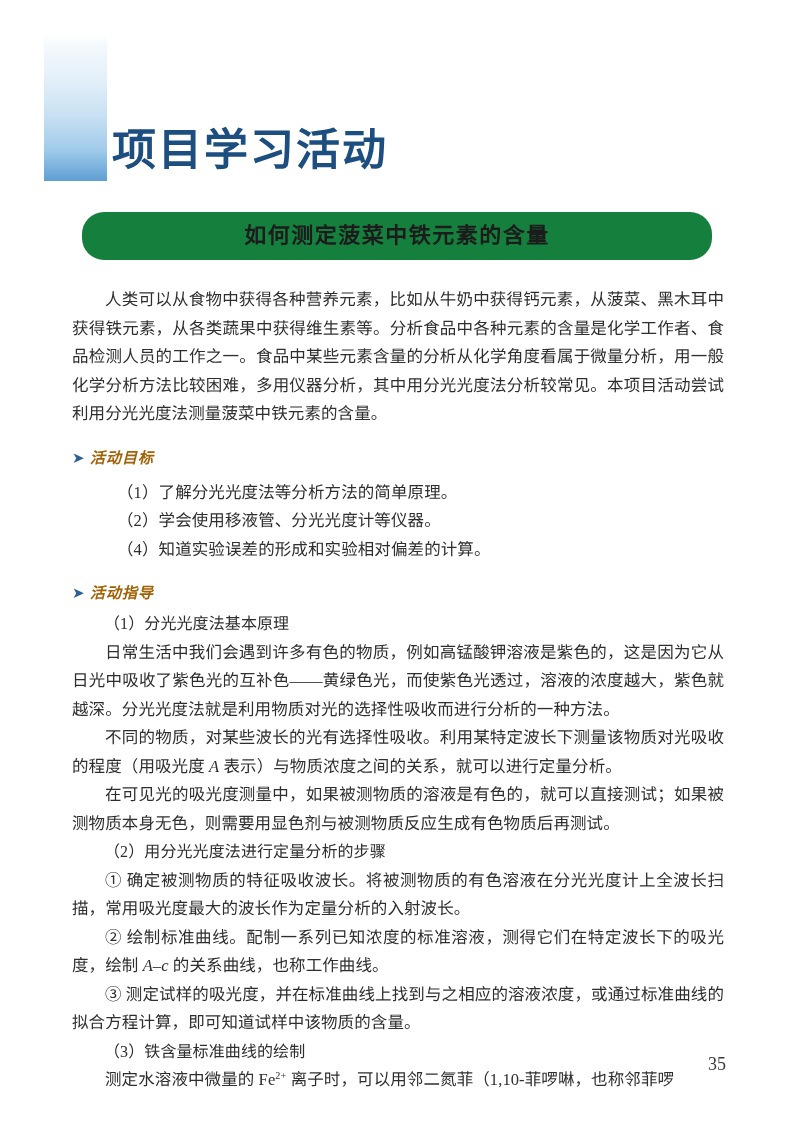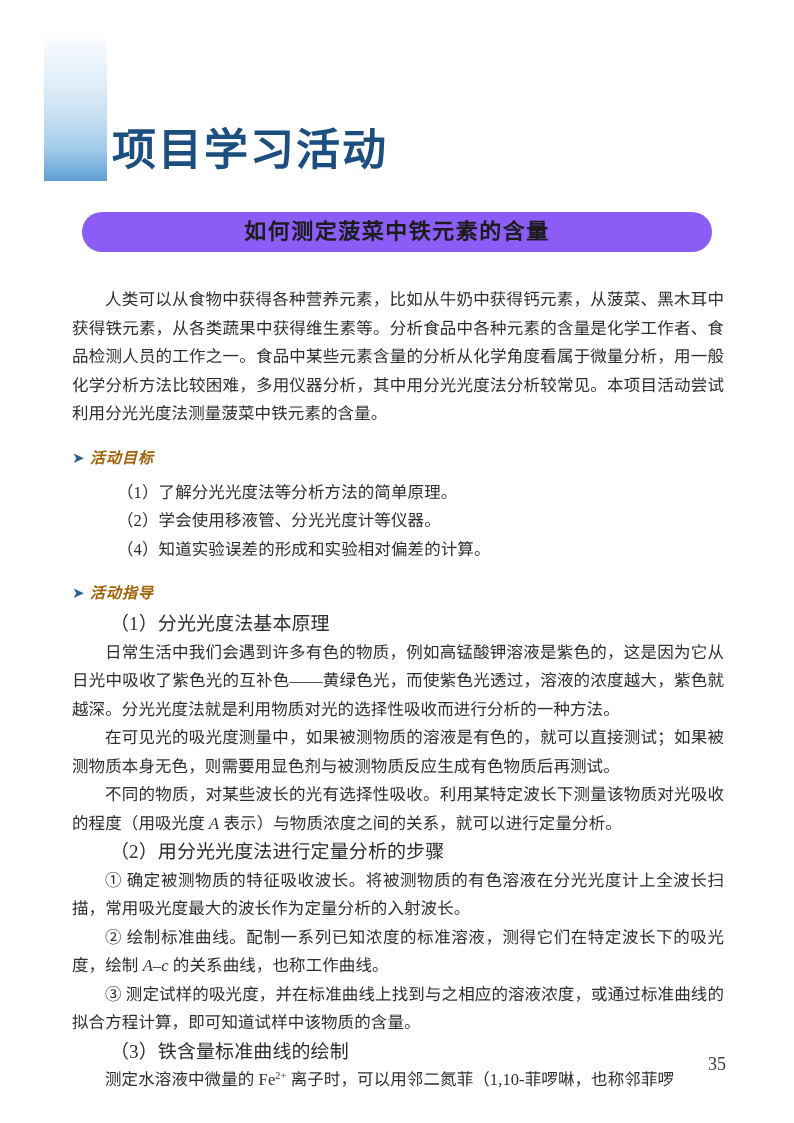--- a/index.html
+++ b/index.html
@@ -56,22 +56,22 @@
     line-height: 1;
     white-space: nowrap;
   }
 
   
   .banner {
     position: absolute;
     left: 82px;
     top: 212px;
     width: 630px;
-    height: 40px;
-    background: #8b5cf6;
+    height: 48px;
+    background: #15803d;
     border-radius: 22px;
     display: flex;
     align-items: center;
     justify-content: center;
   }
   .banner-text {
     font-family: "DejaVu Sans", "Liberation Sans", sans-serif;
     font-size: 22px;
     font-weight: bold;
     letter-spacing: 1.5px;
@@ -130,21 +130,21 @@
   }
   ul.goal-list li {
     font-size: 16.5px;
     line-height: 28.5px;
     color: #2e2e2e;
     text-indent: 2em;
     letter-spacing: 0.1px;
   }
 
   .sub-label {
-    font-size: 19px;
+    font-size: 16px;
     line-height: 28.5px;
     color: #2e2e2e;
     text-indent: 2em;
     letter-spacing: 0.1px;
   }
 
   .ital { font-style: italic; }
   sup { font-size: 0.62em; vertical-align: super; line-height: 0; }
 
   
@@ -188,24 +188,24 @@
 
     <div class="section-head">
       <span class="arrow-icon">➤</span>
       <span class="section-title">活动指导</span>
     </div>
 
     <div class="sub-label">（1）分光光度法基本原理</div>
 
     <p class="para">日常生活中我们会遇到许多有色的物质，例如高锰酸钾溶液是紫色的，这是因为它从日光中吸收了紫色光的互补色——黄绿色光，而使紫色光透过，溶液的浓度越大，紫色就越深。分光光度法就是利用物质对光的选择性吸收而进行分析的一种方法。</p>
 
+    <p class="para"><span>不同的物质，对某些波长的光有选择性吸收。利用某特定波长下测量该物质对光吸收的程度（用吸光度 </span><span class="ital">A</span><span> 表示）与物质浓度之间的关系，就可以进行定量分析。</span></p>
+
     <p class="para">在可见光的吸光度测量中，如果被测物质的溶液是有色的，就可以直接测试；如果被测物质本身无色，则需要用显色剂与被测物质反应生成有色物质后再测试。</p>
 
-    <p class="para"><span>不同的物质，对某些波长的光有选择性吸收。利用某特定波长下测量该物质对光吸收的程度（用吸光度 </span><span class="ital">A</span><span> 表示）与物质浓度之间的关系，就可以进行定量分析。</span></p>
-
     <div class="sub-label">（2）用分光光度法进行定量分析的步骤</div>
 
     <p class="para">① 确定被测物质的特征吸收波长。将被测物质的有色溶液在分光光度计上全波长扫描，常用吸光度最大的波长作为定量分析的入射波长。</p>
 
     <p class="para"><span>② 绘制标准曲线。配制一系列已知浓度的标准溶液，测得它们在特定波长下的吸光度，绘制 </span><span class="ital">A</span><span>–</span><span class="ital">c</span><span> 的关系曲线，也称工作曲线。</span></p>
 
     <p class="para">③ 测定试样的吸光度，并在标准曲线上找到与之相应的溶液浓度，或通过标准曲线的拟合方程计算，即可知道试样中该物质的含量。</p>
 
     <div class="sub-label">（3）铁含量标准曲线的绘制</div>
 

